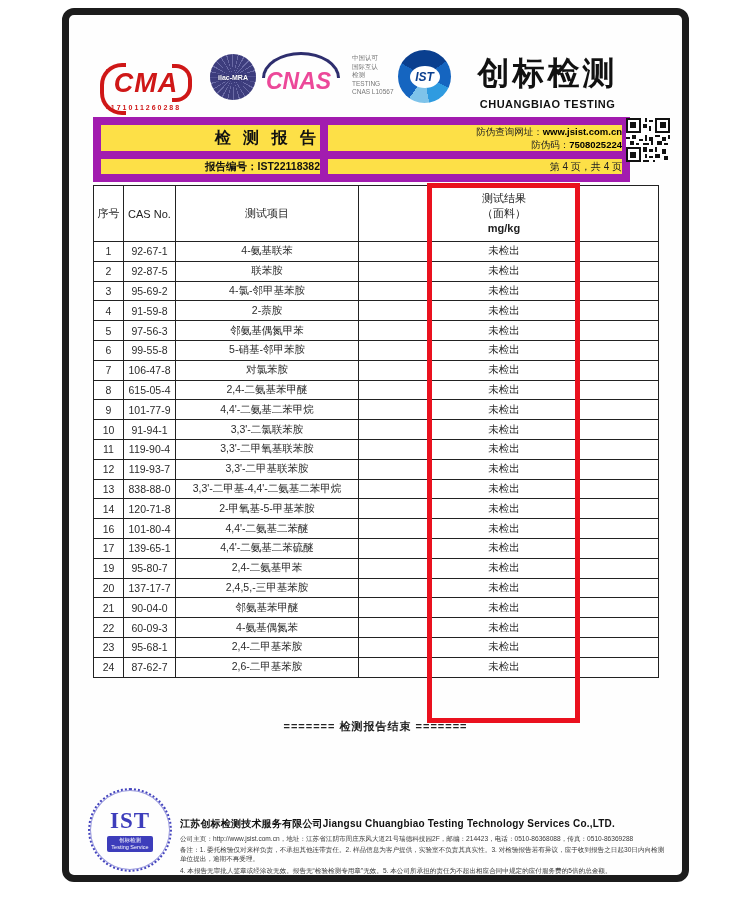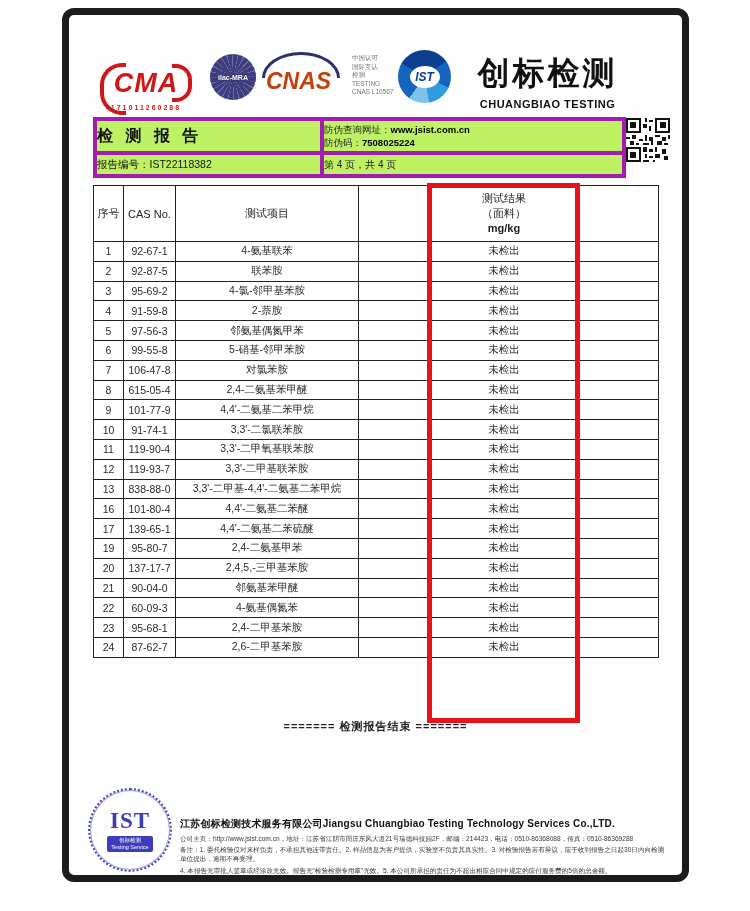--- a/index.html
+++ b/index.html
@@ -24,41 +24,41 @@
   .ilac { left:210px; top:54px; width:46px; height:46px; border-radius:50%;
     background:repeating-conic-gradient(#3d3d7d 0 12deg, #6a6aa5 12deg 15deg);
     display:flex; align-items:center; justify-content:center; overflow:hidden; }
   .ilac-band { width:100%; text-align:center; font-size:7px; font-weight:bold; color:#fff;
     background:rgba(61,61,125,.55); padding:1px 0; text-shadow:0 0 2px #22224d; }
 
   .cnas-wrap { left:264px; top:64px; width:84px; height:40px; }
   .cnas-arc { position:absolute; left:-2px; top:-12px; width:78px; height:26px;
     border:3px solid #2e2e6e; border-bottom:none; border-radius:50% 50% 0 0 / 100% 100% 0 0; }
   .cnas-text { position:absolute; left:2px; top:4px; font-size:23px; font-weight:900;
-    font-style:italic; color:#c2410c; letter-spacing:0; }
+    font-style:italic; color:#ec4899; letter-spacing:0; }
 
   .acc-text { left:352px; top:54px; width:58px; font-size:6.5px; line-height:8.5px; color:#777; }
 
   .ist-swirl { left:398px; top:50px; width:53px; height:53px; border-radius:50%;
     background:conic-gradient(#0a3f8f 0 55deg,#1565c0 55deg 115deg,#2f9be0 115deg 170deg,
       #7ec3ea 170deg 215deg,#1565c0 215deg 300deg,#0a3f8f 300deg 360deg);
     display:flex; align-items:center; justify-content:center; }
   .ist-core { width:30px; height:22px; background:#fff; border-radius:50%;
     display:flex; align-items:center; justify-content:center;
     font-size:12px; font-weight:900; font-style:italic; color:#0a3f8f; }
 
   .brand { left:460px; top:52px; width:175px; text-align:center; }
   .brand-cn { font-size:32px; font-weight:900; color:#111; letter-spacing:3px; }
   .brand-en { margin-top:2px; font-size:11px; font-weight:bold; color:#111; letter-spacing:0.5px; }
 
   
   .header-table { left:93px; top:117px; width:529px; border-collapse:collapse; table-layout:fixed; }
-  .header-table td { border:4px solid #a21caf; text-align:left; vertical-align:middle; background:#bef264; }
+  .header-table td { border:8px solid #a21caf; text-align:right; vertical-align:middle; background:#fde047; }
   .ht-title { height:34px; font-size:16px; font-weight:bold; letter-spacing:4px; color:#111; }
-  .ht-repno { height:23px; font-size:10.5px; font-weight:normal; color:#111; }
+  .ht-repno { height:23px; font-size:10.5px; font-weight:bold; color:#111; }
   .ht-right1 { font-size:9.5px; line-height:13px; color:#222; }
   .ht-right1 b { color:#000; }
   .ht-right2 { font-size:10px; color:#222; }
 
   .qr { left:626px; top:118px; width:44px; height:44px; }
 
   
   .main-table { left:93px; top:185px; width:565px; border-collapse:collapse; table-layout:fixed; }
   .main-table th, .main-table td { border:1.5px solid #222; background:#fff;
     text-align:center; vertical-align:middle; color:#2b2b2b;
@@ -285,21 +285,21 @@
       <tr>
         <td>9</td>
         <td>101-77-9</td>
         <td>4,4'-二氨基二苯甲烷</td>
         <td></td>
         <td>未检出</td>
         <td></td>
       </tr>
       <tr>
         <td>10</td>
-        <td>91-74-1</td>
+        <td>91-94-1</td>
         <td>3,3'-二氯联苯胺</td>
         <td></td>
         <td>未检出</td>
         <td></td>
       </tr>
       <tr>
         <td>11</td>
         <td>119-90-4</td>
         <td>3,3'-二甲氧基联苯胺</td>
         <td></td>
@@ -311,20 +311,28 @@
         <td>119-93-7</td>
         <td>3,3'-二甲基联苯胺</td>
         <td></td>
         <td>未检出</td>
         <td></td>
       </tr>
       <tr>
         <td>13</td>
         <td>838-88-0</td>
         <td>3,3'-二甲基-4,4'-二氨基二苯甲烷</td>
+        <td></td>
+        <td>未检出</td>
+        <td></td>
+      </tr>
+      <tr>
+        <td>14</td>
+        <td>120-71-8</td>
+        <td>2-甲氧基-5-甲基苯胺</td>
         <td></td>
         <td>未检出</td>
         <td></td>
       </tr>
       <tr>
         <td>16</td>
         <td>101-80-4</td>
         <td>4,4'-二氨基二苯醚</td>
         <td></td>
         <td>未检出</td>

